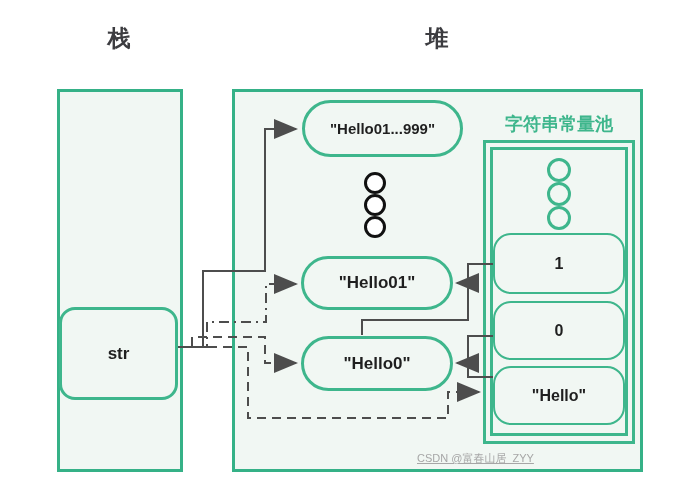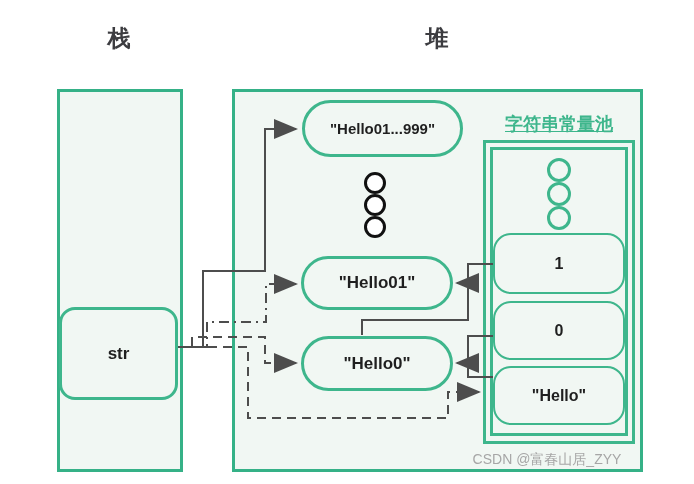--- a/index.html
+++ b/index.html
@@ -32,21 +32,21 @@
     font-size:18px;font-weight:bold;color:#3eb68c;text-align:center;
     display:flex;align-items:center;justify-content:center;white-space:nowrap;
   }
   .dot{
     position:absolute;border-radius:50%;box-sizing:border-box;background:#ffffff;
   }
   .dot-black{border:3px solid #111111;}
   .dot-green{border:3px solid #3eb68c;background:transparent;}
   #wires{position:absolute;left:0;top:0;z-index:5;pointer-events:none;}
   .watermark{
-    z-index:6;font-size:14px;color:#a6a6a6;text-align:center;white-space:nowrap;
+    z-index:6;font-size:11px;color:#a6a6a6;text-align:left;white-space:nowrap;text-decoration:underline;
   }
 </style>
 </head>
 <body>
 
 <div id="canvas">
 
   <div class="abs title" style="left:69px;top:24px;width:100px;height:28px;">栈</div>
   <div class="abs title" style="left:387px;top:24px;width:100px;height:28px;">堆</div>
 
@@ -59,21 +59,21 @@
   <div class="abs node pill pill-small-text" style="left:302px;top:100px;width:161px;height:57px;">"Hello01...999"</div>
   <div class="abs node pill" style="left:301px;top:256px;width:152px;height:54px;">"Hello01"</div>
   <div class="abs node pill" style="left:301px;top:336px;width:152px;height:55px;">"Hello0"</div>
 
   <div>
     <div class="dot dot-black" style="left:364px;top:172px;width:22px;height:22px;"></div>
     <div class="dot dot-black" style="left:364px;top:194px;width:22px;height:22px;"></div>
     <div class="dot dot-black" style="left:364px;top:216px;width:22px;height:22px;"></div>
   </div>
 
-  <div class="abs pool-label" style="left:483px;top:112px;width:152px;height:24px;text-decoration:underline;">字符串常量池</div>
+  <div class="abs pool-label" style="left:483px;top:112px;width:152px;height:24px;">字符串常量池</div>
   <div class="abs pool-frame" style="left:483px;top:140px;width:152px;height:304px;"></div>
   <div class="abs pool-frame" style="left:490px;top:147px;width:138px;height:289px;"></div>
 
   <div>
     <div class="dot dot-green" style="left:547px;top:158px;width:24px;height:24px;"></div>
     <div class="dot dot-green" style="left:547px;top:182px;width:24px;height:24px;"></div>
     <div class="dot dot-green" style="left:547px;top:206px;width:24px;height:24px;"></div>
   </div>
 
   <div class="abs poolbox" style="left:493px;top:233px;width:132px;height:61px;">1</div>

